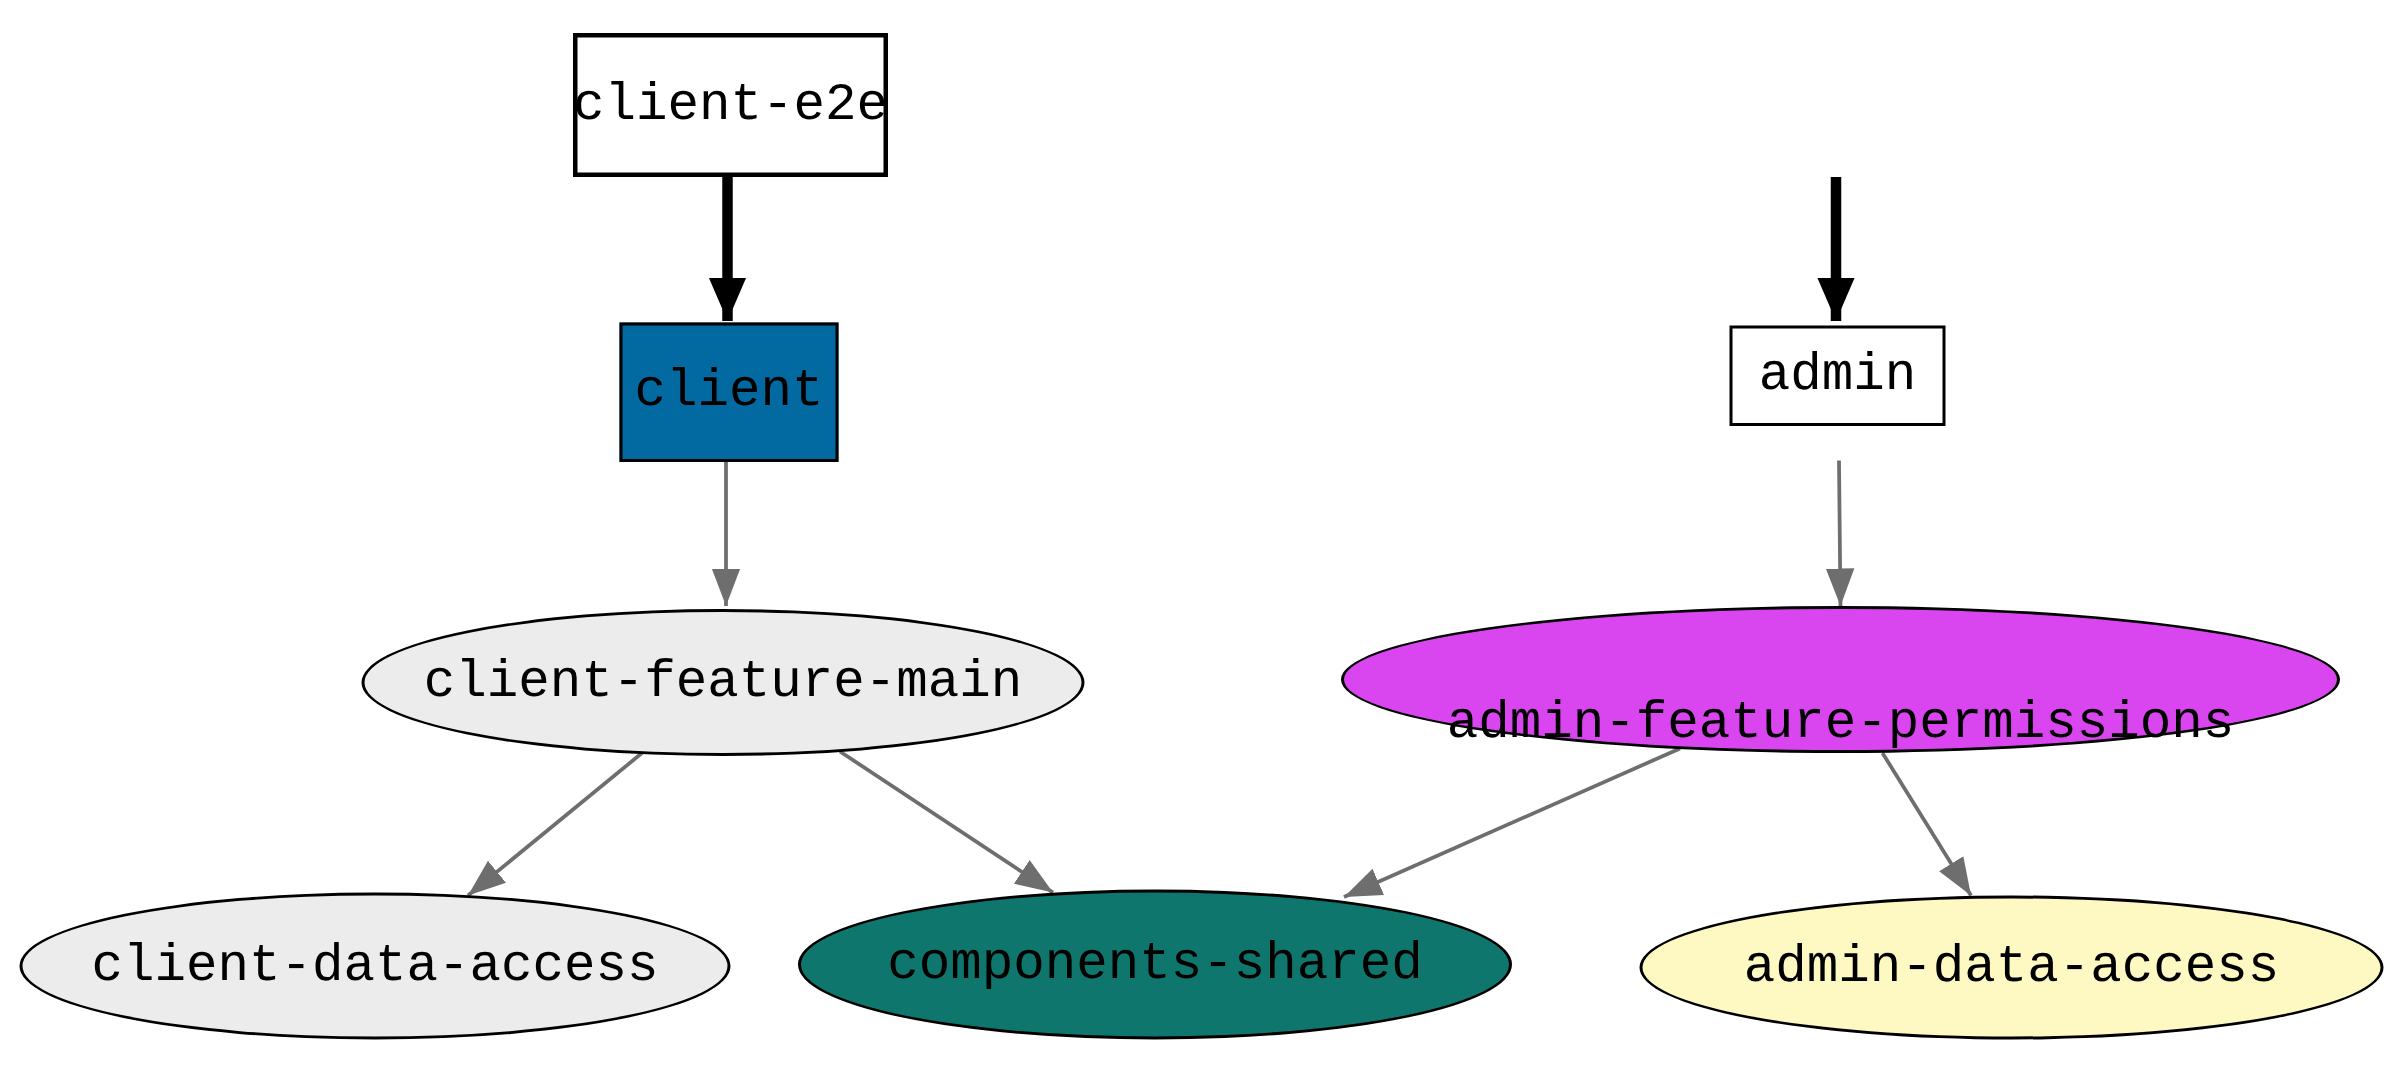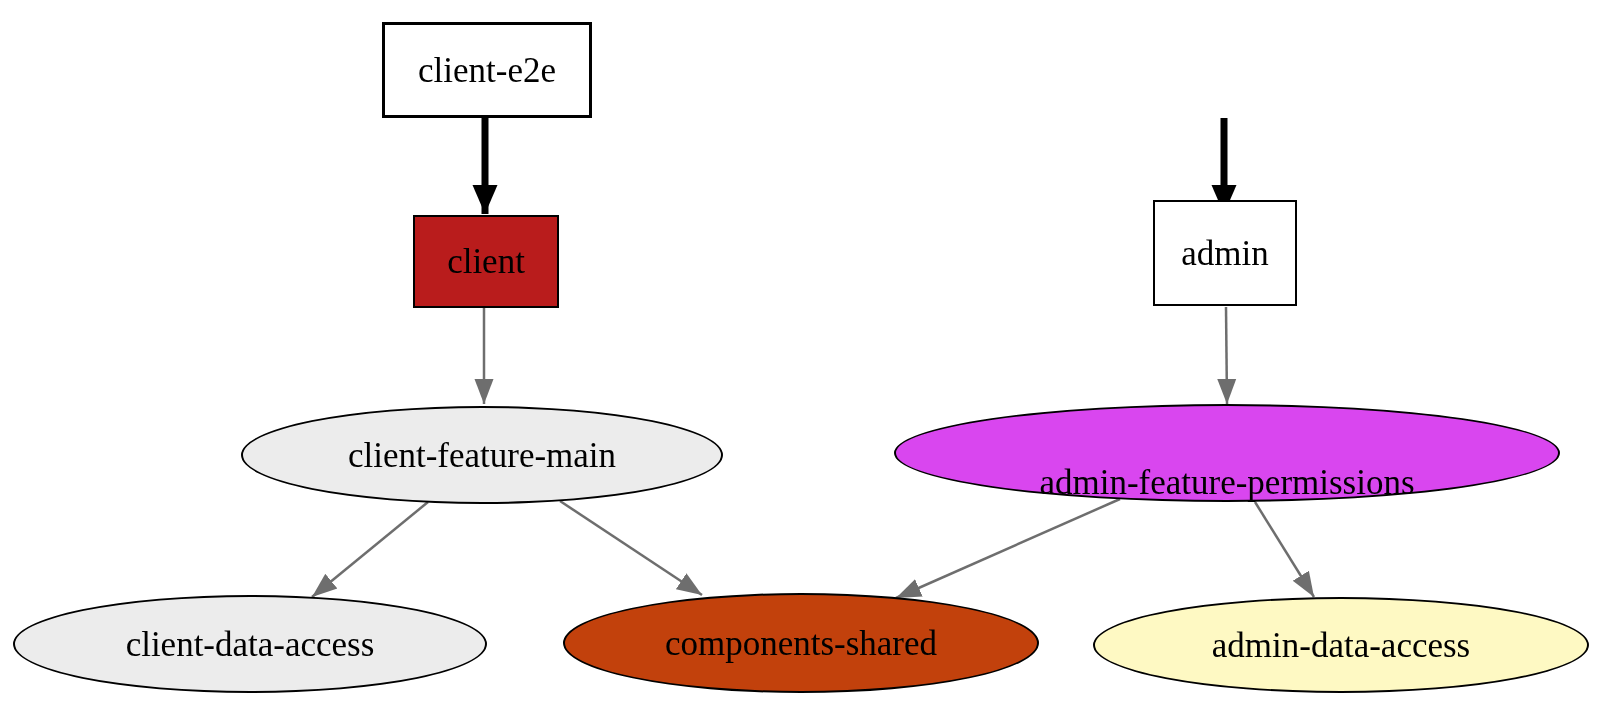--- a/index.html
+++ b/index.html
@@ -5,21 +5,21 @@
   html, body {
     margin: 0;
     padding: 0;
     background: #ffffff;
   }
   #stage {
     position: relative;
     width: 1600px;
     height: 720px;
     background: #ffffff;
-    font-family: Liberation Serif, serif;
+    font-family: Liberation Mono, monospace;
     overflow: hidden;
   }
   #edge-layer {
     position: absolute;
     left: 0; top: 0;
     width: 1600px;
     height: 720px;
   }
   #node-layer {
     position: absolute;
@@ -70,33 +70,33 @@
       <line x1="560" y1="501" x2="702" y2="595" stroke="#6e6e6e" stroke-width="2.5" marker-end="url(#arrow-normal)"></line>
       <line x1="1224" y1="118" x2="1224" y2="214" stroke="#000000" stroke-width="7" marker-end="url(#arrow-bold)"></line>
       <line x1="1226" y1="307" x2="1227" y2="404" stroke="#6e6e6e" stroke-width="2.5" marker-end="url(#arrow-normal)"></line>
       <line x1="1120" y1="499" x2="896" y2="598" stroke="#6e6e6e" stroke-width="2.5" marker-end="url(#arrow-normal)"></line>
       <line x1="1255" y1="502" x2="1314" y2="597" stroke="#6e6e6e" stroke-width="2.5" marker-end="url(#arrow-normal)"></line>
     </svg>
   <div id="node-layer">
       <div class="node box bold" style="left: 382px; top: 22px; width: 210px; height: 96px; background: rgb(255, 255, 255); border-color: rgb(0, 0, 0); color: rgb(0, 0, 0);">
         <span class="label">client-e2e</span>
       </div>
-      <div class="node box" style="left: 413px; top: 215px; width: 146px; height: 93px; background: #b91c1c; border-color: rgb(0, 0, 0); color: rgb(0, 0, 0);">
+      <div class="node box" style="left: 413px; top: 215px; width: 146px; height: 93px; background: #0369a1; border-color: rgb(0, 0, 0); color: rgb(0, 0, 0);">
         <span class="label">client</span>
       </div>
       <div class="node ellipse" style="left: 13px; top: 595px; width: 474px; height: 98px; background: rgb(236, 236, 236); border-color: rgb(0, 0, 0); color: rgb(0, 0, 0);">
         <span class="label">client-data-access</span>
       </div>
       <div class="node ellipse" style="left: 241px; top: 406px; width: 482px; height: 98px; background: rgb(236, 236, 236); border-color: rgb(0, 0, 0); color: rgb(0, 0, 0);">
         <span class="label">client-feature-main</span>
       </div>
-      <div class="node ellipse" style="left: 563px; top: 593px; width: 476px; height: 100px; background: #c2410c; border-color: rgb(0, 0, 0); color: rgb(0, 0, 0);">
+      <div class="node ellipse" style="left: 532px; top: 593px; width: 476px; height: 100px; background: #0f766e; border-color: rgb(0, 0, 0); color: rgb(0, 0, 0);">
         <span class="label">components-shared</span>
       </div>
-      <div class="node box" style="left: 1153px; top: 200px; width: 144px; height: 106px; background: rgb(255, 255, 255); border-color: rgb(0, 0, 0); color: rgb(0, 0, 0);">
+      <div class="node box" style="left: 1153px; top: 217px; width: 144px; height: 67px; background: rgb(255, 255, 255); border-color: rgb(0, 0, 0); color: rgb(0, 0, 0);">
         <span class="label">admin</span>
       </div>
       <div class="node ellipse" style="left: 894px; top: 404px; width: 666px; height: 98px; background: #d946ef; border-color: rgb(0, 0, 0); color: rgb(0, 0, 0); align-items: flex-end;">
         <span class="label">admin-feature-permissions</span>
       </div>
       <div class="node ellipse" style="left: 1093px; top: 597px; width: 496px; height: 96px; background: #fef9c3; border-color: rgb(0, 0, 0); color: rgb(0, 0, 0);">
         <span class="label">admin-data-access</span>
       </div>
     </div>
 </div>

